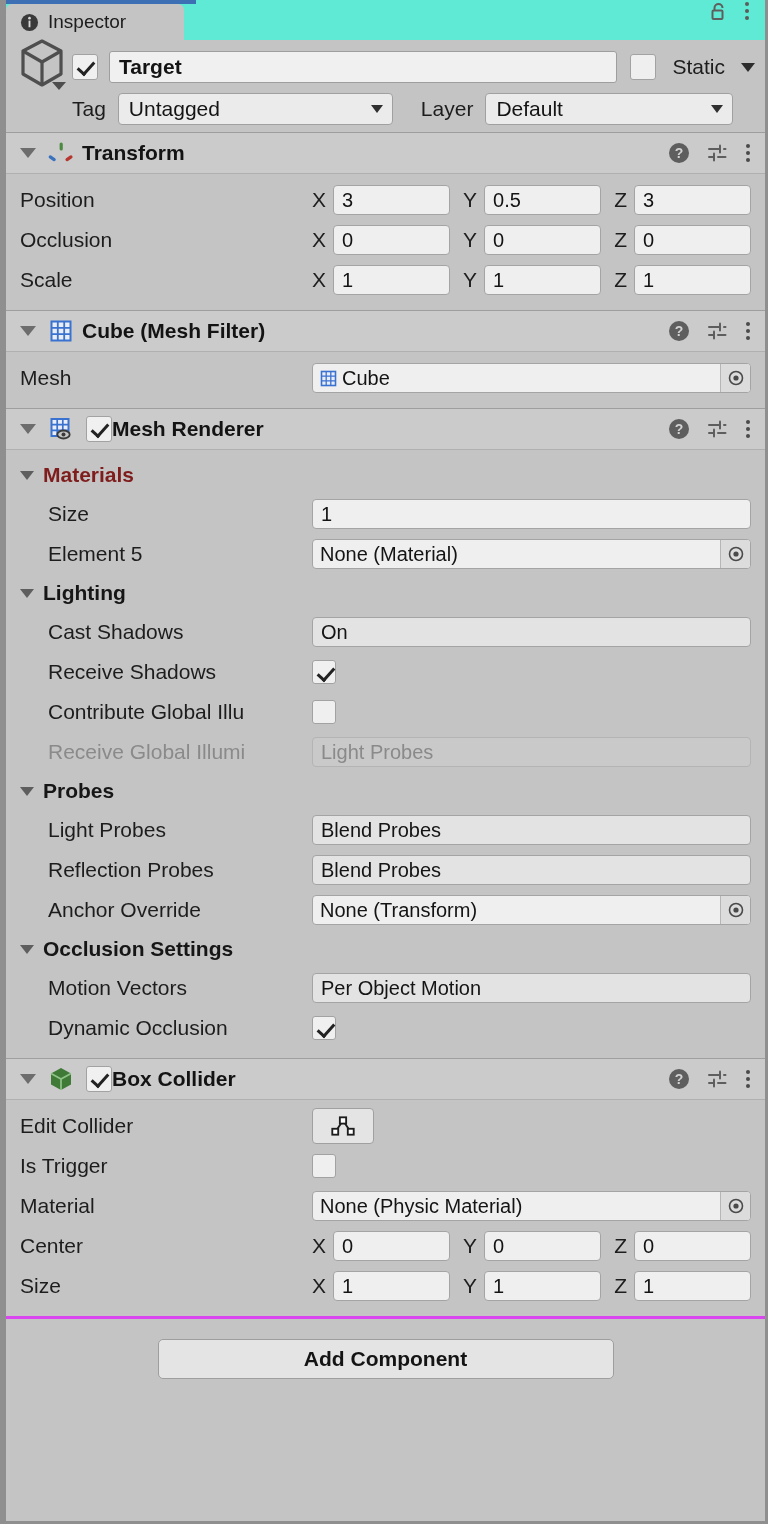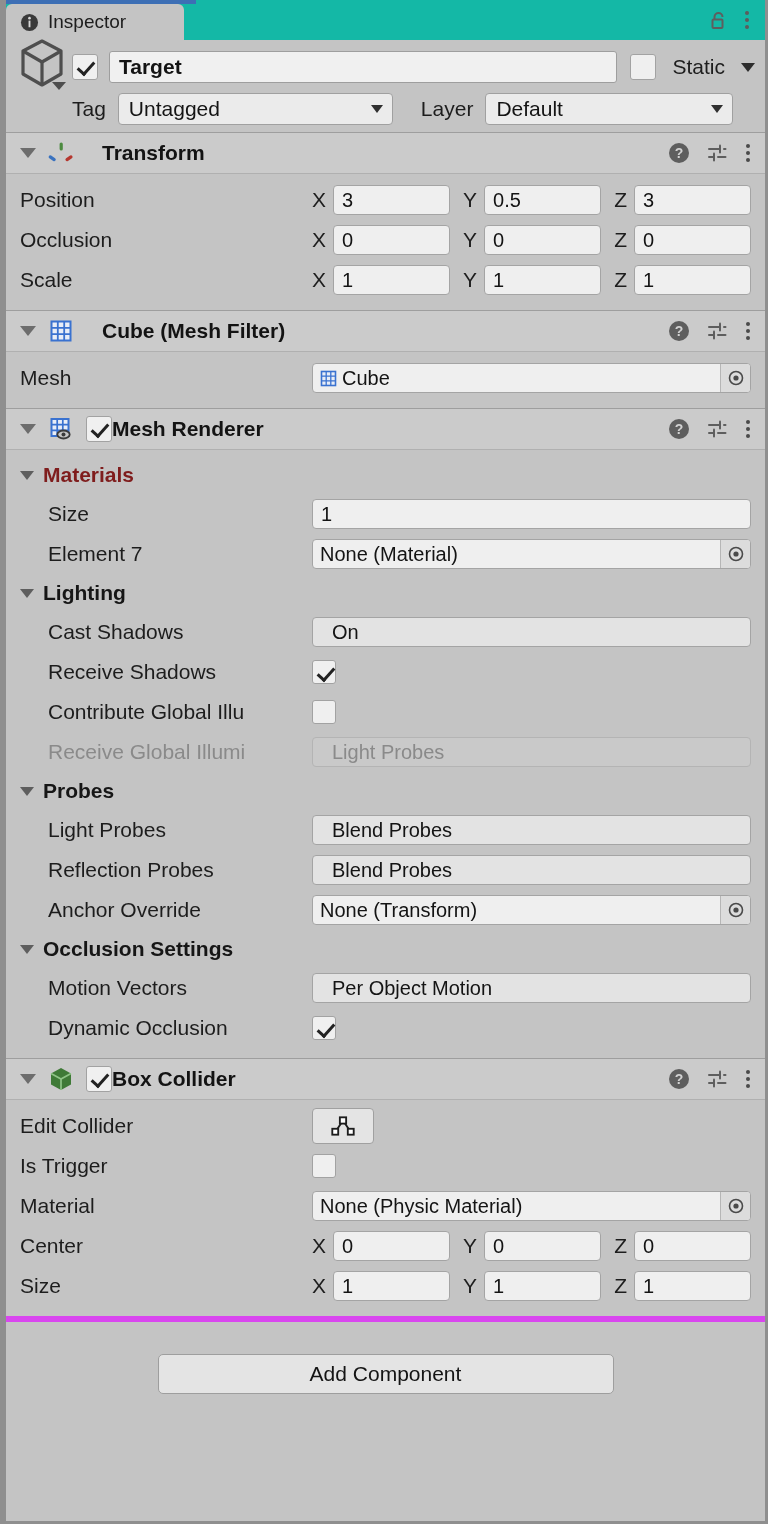--- a/index.html
+++ b/index.html
@@ -16,23 +16,23 @@
     border-left: 6px solid #8f8f8f;
     border-right: 3px solid #8f8f8f;
     border-bottom: 3px solid #8f8f8f;
     display: flex; flex-direction: column;
   }
 
   
   .tabbar {
     position: relative;
     height: 40px;
-    background: #14b8a6;
+    background: #5eead4;
     flex: 0 0 40px;
-    display: flex; align-items: flex-end;
+    display: flex; align-items: flex-start;
   }
   .tabbar-accent {
     position: absolute; top: 0; left: 0; width: 190px; height: 4px;
     background: #3d6fb5;
   }
   .tab {
     height: 36px; margin-top: 4px;
     background: #c4c4c4;
     border-radius: 6px 6px 0 0;
     display: flex; align-items: center;
@@ -117,21 +117,21 @@
   .fold {
     width: 0; height: 0; flex: 0 0 auto;
     border-left: 8px solid transparent; border-right: 8px solid transparent;
     border-top: 10px solid #6d6d6d; margin-right: 12px;
   }
   .fold.sub {
     border-left: 7px solid transparent; border-right: 7px solid transparent;
     border-top: 9px solid #5e5e5e; margin-right: 9px;
   }
   .comp-icon { width: 26px; height: 26px; flex: 0 0 26px; display: block; }
-  .comp-title { font-size: 21px; font-weight: bold; color: #131313; margin-left: 28px; white-space: nowrap; }
+  .comp-title { font-size: 21px; font-weight: bold; color: #131313; margin-left: 8px; white-space: nowrap; }
   .comp-title.offset-sm { margin-left: 0; }
   .comp-actions { margin-left: auto; display: flex; align-items: center; gap: 16px; }
   .help-icon, .preset-icon { width: 22px; height: 22px; display: block; }
   .comp-body { padding: 6px 10px 10px 0; }
 
   
   .row { display: flex; align-items: center; height: 40px; padding-left: 14px; }
   .lbl { font-size: 21px; color: #1d1d1d; white-space: nowrap; }
   .lbl.i1 { padding-left: 28px; }
   .lbl.dim { color: #8a8a8a; }
@@ -159,37 +159,37 @@
     width: 30px; height: 28px; flex: 0 0 30px;
     background: #dcdcdc; border-left: 1px solid #b6b6b6;
     border-radius: 0 3px 3px 0;
     display: flex; align-items: center; justify-content: center;
   }
   .dot-target { width: 16px; height: 16px; display: block; }
   .ddfield {
     height: 30px; background: #e3e3e3;
     border: 1px solid #a4a4a4; border-radius: 4px;
     display: flex; align-items: center; justify-content: space-between;
-    padding: 0 9px 0 19px; font-size: 20px; color: #141414;
+    padding: 0 9px 0 8px; font-size: 20px; color: #141414;
     flex: 1; margin-right: 4px;
   }
   .ddfield.dim { color: #8a8a8a; background: #c9c9c9; border-color: #b4b4b4; }
   .ddfield.dim .caret { border-top-color: #909090; }
   .mini-grid { width: 17px; height: 17px; display: block; }
   .sub-head { display: flex; align-items: center; height: 38px; padding-left: 14px; }
   .sub-head .t { font-size: 21px; font-weight: bold; color: #161616; }
   .sub-head .t.blue { color: #7f1d1d; font-weight: bold; }
   .edit-btn {
     width: 62px; height: 36px; background: #e4e4e4;
     border: 1px solid #a0a0a0; border-radius: 4px;
     display: flex; align-items: center; justify-content: center;
   }
 
   
-  .footer { flex: 1; border-top: 6px solid #d946ef; padding-top: 32px; }
+  .footer { flex: 1; border-top: 3px solid #d946ef; padding-top: 20px; font-weight: bold; }
   .add-btn {
     width: 456px; height: 40px; margin: 0 auto;
     background: #e4e4e4; border: 1px solid #9e9e9e; border-radius: 5px;
     display: flex; align-items: center; justify-content: center;
     font-size: 21px; color: #141414;
   }
 </style>
 </head>
 <body>
 
@@ -402,21 +402,21 @@
       <div class="comp-body">
         <div class="sub-head">
           <span class="fold sub"></span>
           <span class="t blue">Materials</span>
         </div>
         <div class="row">
           <span class="lbl lbl-w i1">Size</span>
           <span class="field wide">1</span>
         </div>
         <div class="row">
-          <span class="lbl lbl-w i1">Element 7</span>
+          <span class="lbl lbl-w i1">Element 5</span>
           <div class="objfield">
             <span class="inner">
               <span>None (Material)</span>
             </span>
             <span class="objsel">
               <svg class="dot-target" viewBox="0 0 16 16">
                 <circle cx="8" cy="8" r="6.5" fill="none" stroke="#4a4a4a" stroke-width="1.6"></circle>
                 <circle cx="8" cy="8" r="2.6" fill="#4a4a4a"></circle>
               </svg>
             </span>

